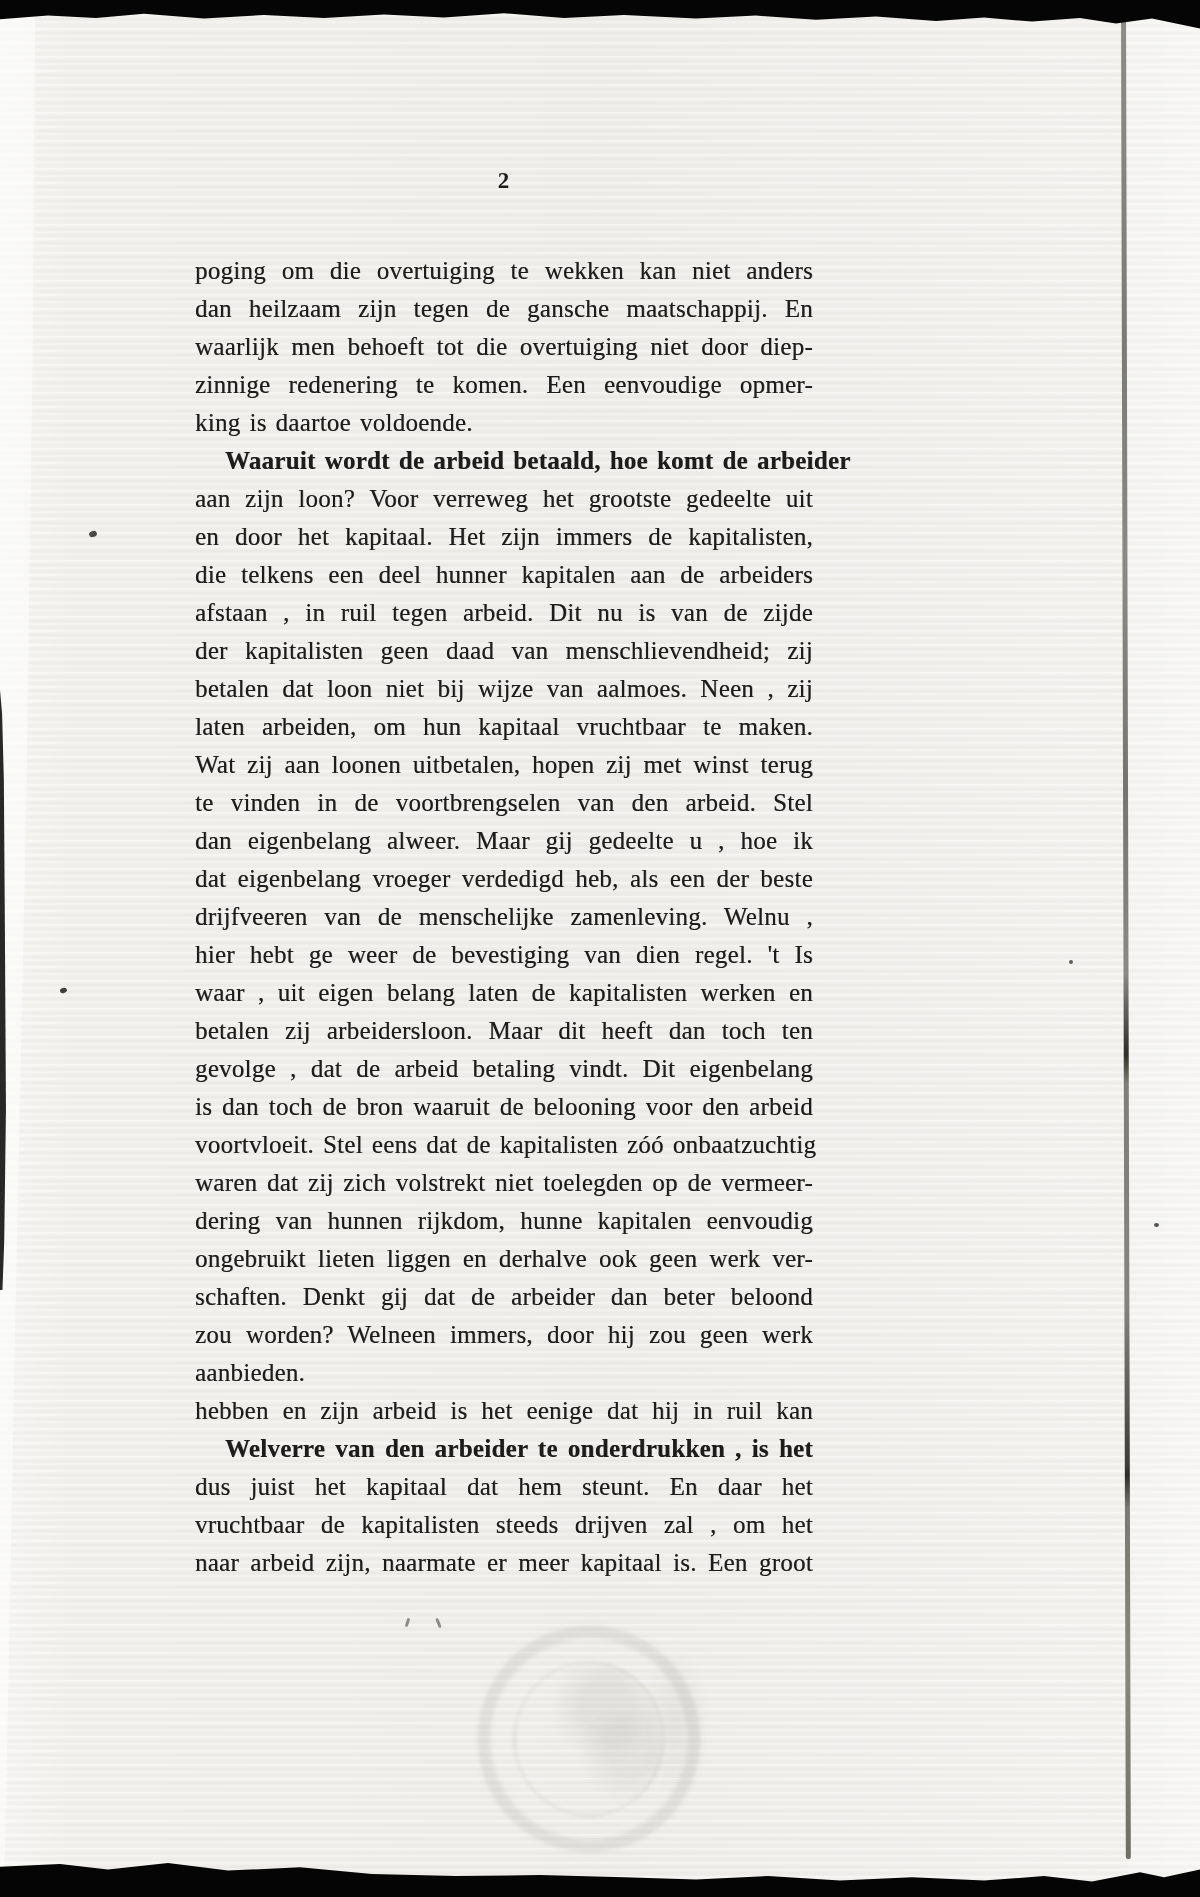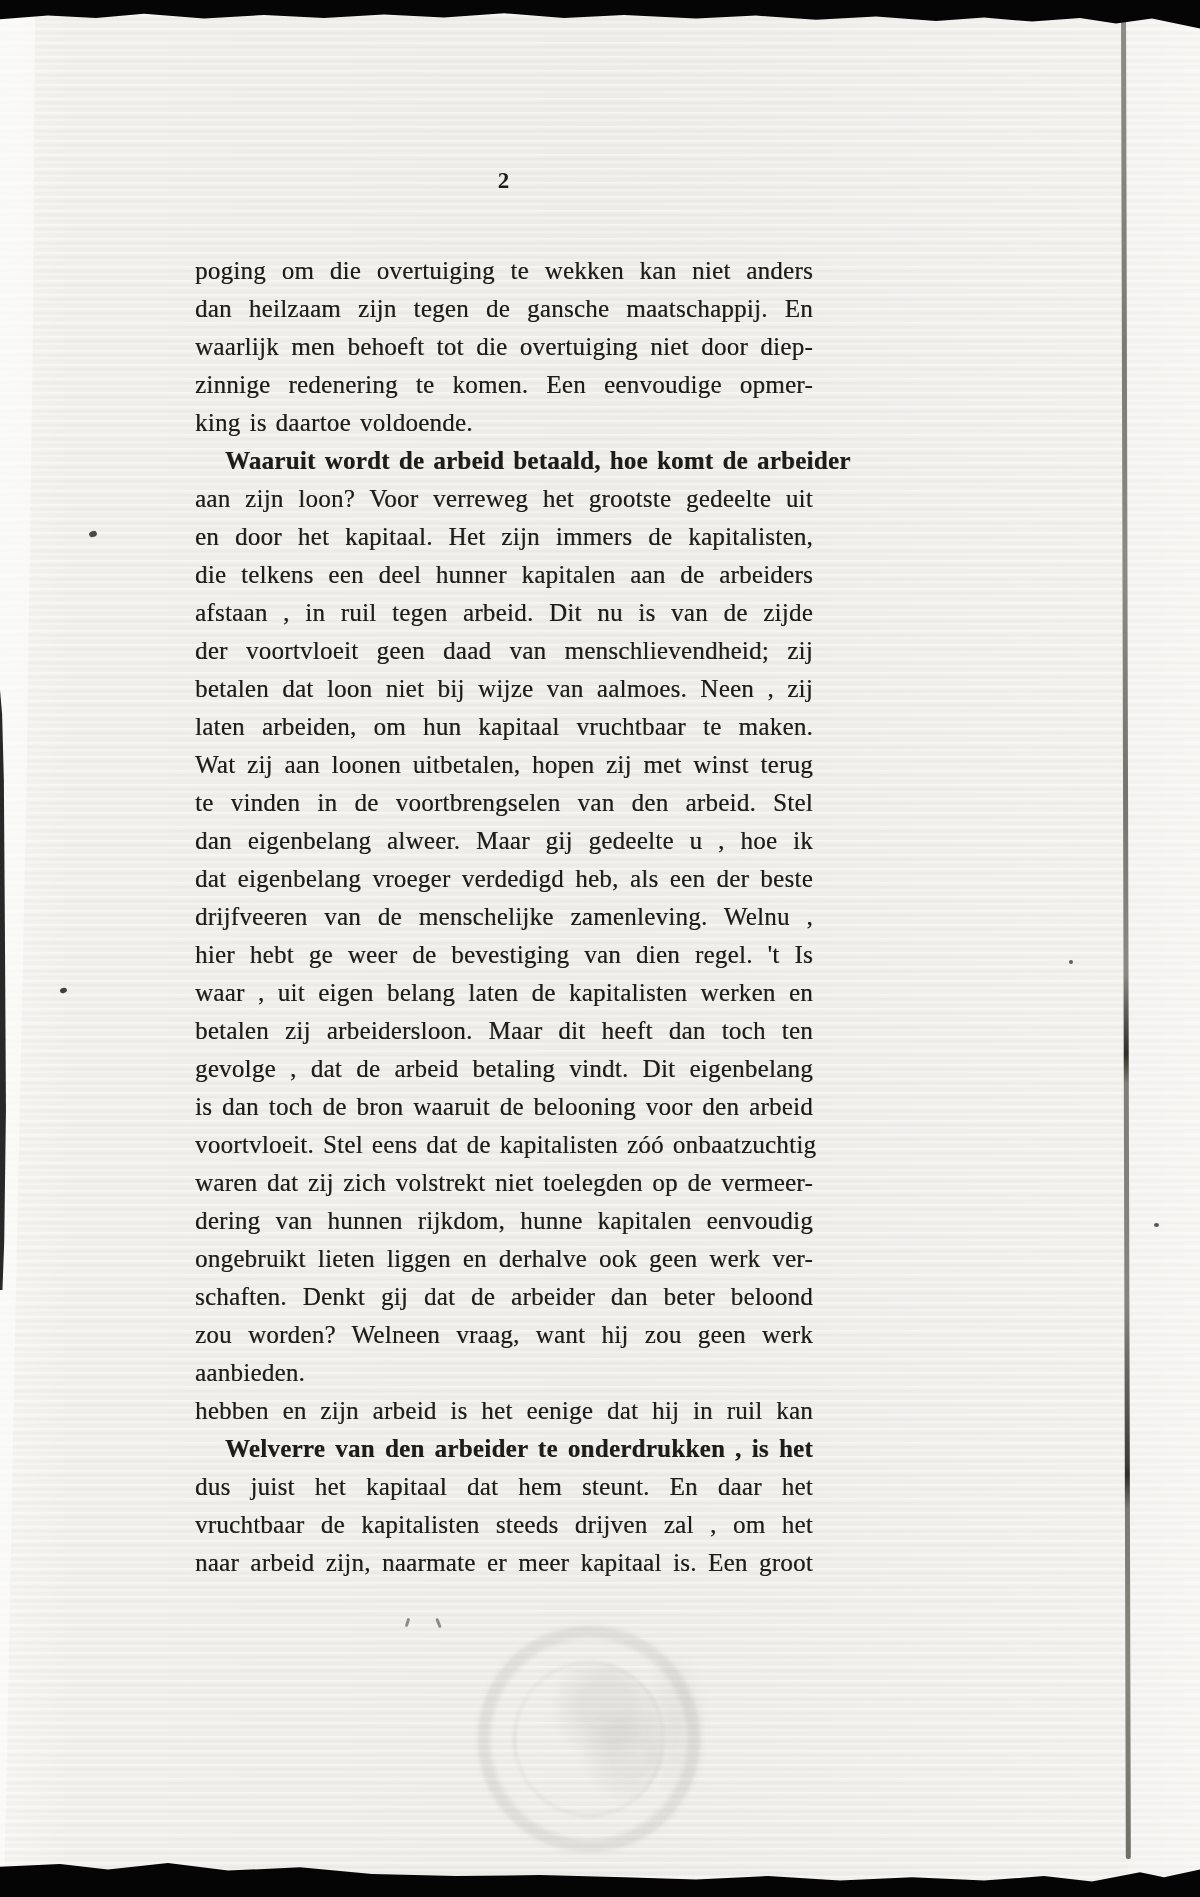--- a/index.html
+++ b/index.html
@@ -128,39 +128,39 @@
       <div class="line">poging om die overtuiging te wekken kan niet anders</div>
       <div class="line">dan heilzaam zijn tegen de gansche maatschappij. En</div>
       <div class="line">waarlijk men behoeft tot die overtuiging niet door diep-</div>
       <div class="line">zinnige redenering te komen. Een eenvoudige opmer-</div>
       <div class="line para-end">king is daartoe voldoende.</div>
       <div class="line indent">Waaruit wordt de arbeid betaald, hoe komt de arbeider</div>
       <div class="line">aan zijn loon? Voor verreweg het grootste gedeelte uit</div>
       <div class="line">en door het kapitaal. Het zijn immers de kapitalisten,</div>
       <div class="line">die telkens een deel hunner kapitalen aan de arbeiders</div>
       <div class="line">afstaan , in ruil tegen arbeid. Dit nu is van de zijde</div>
-      <div class="line">der voortvloeit geen daad van menschlievendheid; zij</div>
+      <div class="line">der kapitalisten geen daad van menschlievendheid; zij</div>
       <div class="line">betalen dat loon niet bij wijze van aalmoes. Neen , zij</div>
       <div class="line">laten arbeiden, om hun kapitaal vruchtbaar te maken.</div>
       <div class="line">Wat zij aan loonen uitbetalen, hopen zij met winst terug</div>
       <div class="line">te vinden in de voortbrengselen van den arbeid. Stel</div>
       <div class="line">dan eigenbelang alweer. Maar gij gedeelte u , hoe ik</div>
       <div class="line">dat eigenbelang vroeger verdedigd heb, als een der beste</div>
       <div class="line">drijfveeren van de menschelijke zamenleving. Welnu ,</div>
       <div class="line">hier hebt ge weer de bevestiging van dien regel. 't Is</div>
       <div class="line">waar , uit eigen belang laten de kapitalisten werken en</div>
       <div class="line">betalen zij arbeidersloon. Maar dit heeft dan toch ten</div>
       <div class="line">gevolge , dat de arbeid betaling vindt. Dit eigenbelang</div>
       <div class="line">is dan toch de bron waaruit de belooning voor den arbeid</div>
       <div class="line">voortvloeit. Stel eens dat de kapitalisten zóó onbaatzuchtig</div>
       <div class="line">waren dat zij zich volstrekt niet toelegden op de vermeer-</div>
       <div class="line">dering van hunnen rijkdom, hunne kapitalen eenvoudig</div>
       <div class="line">ongebruikt lieten liggen en derhalve ook geen werk ver-</div>
       <div class="line">schaften. Denkt gij dat de arbeider dan beter beloond</div>
-      <div class="line">zou worden? Welneen vraag, want hij zou geen werk</div>
+      <div class="line">zou worden? Welneen immers, door hij zou geen werk</div>
       <div class="line para-end">aanbieden.</div>
       <div class="line">hebben en zijn arbeid is het eenige dat hij in ruil kan</div>
       <div class="line indent">Welverre van den arbeider te onderdrukken , is het</div>
       <div class="line">dus juist het kapitaal dat hem steunt. En daar het</div>
       <div class="line">vruchtbaar de kapitalisten steeds drijven zal , om het</div>
       <div class="line">naar arbeid zijn, naarmate er meer kapitaal is. Een groot</div>
     </div>
 
   <div class="stamp"></div>
   <div class="stamp-smudge"></div>

